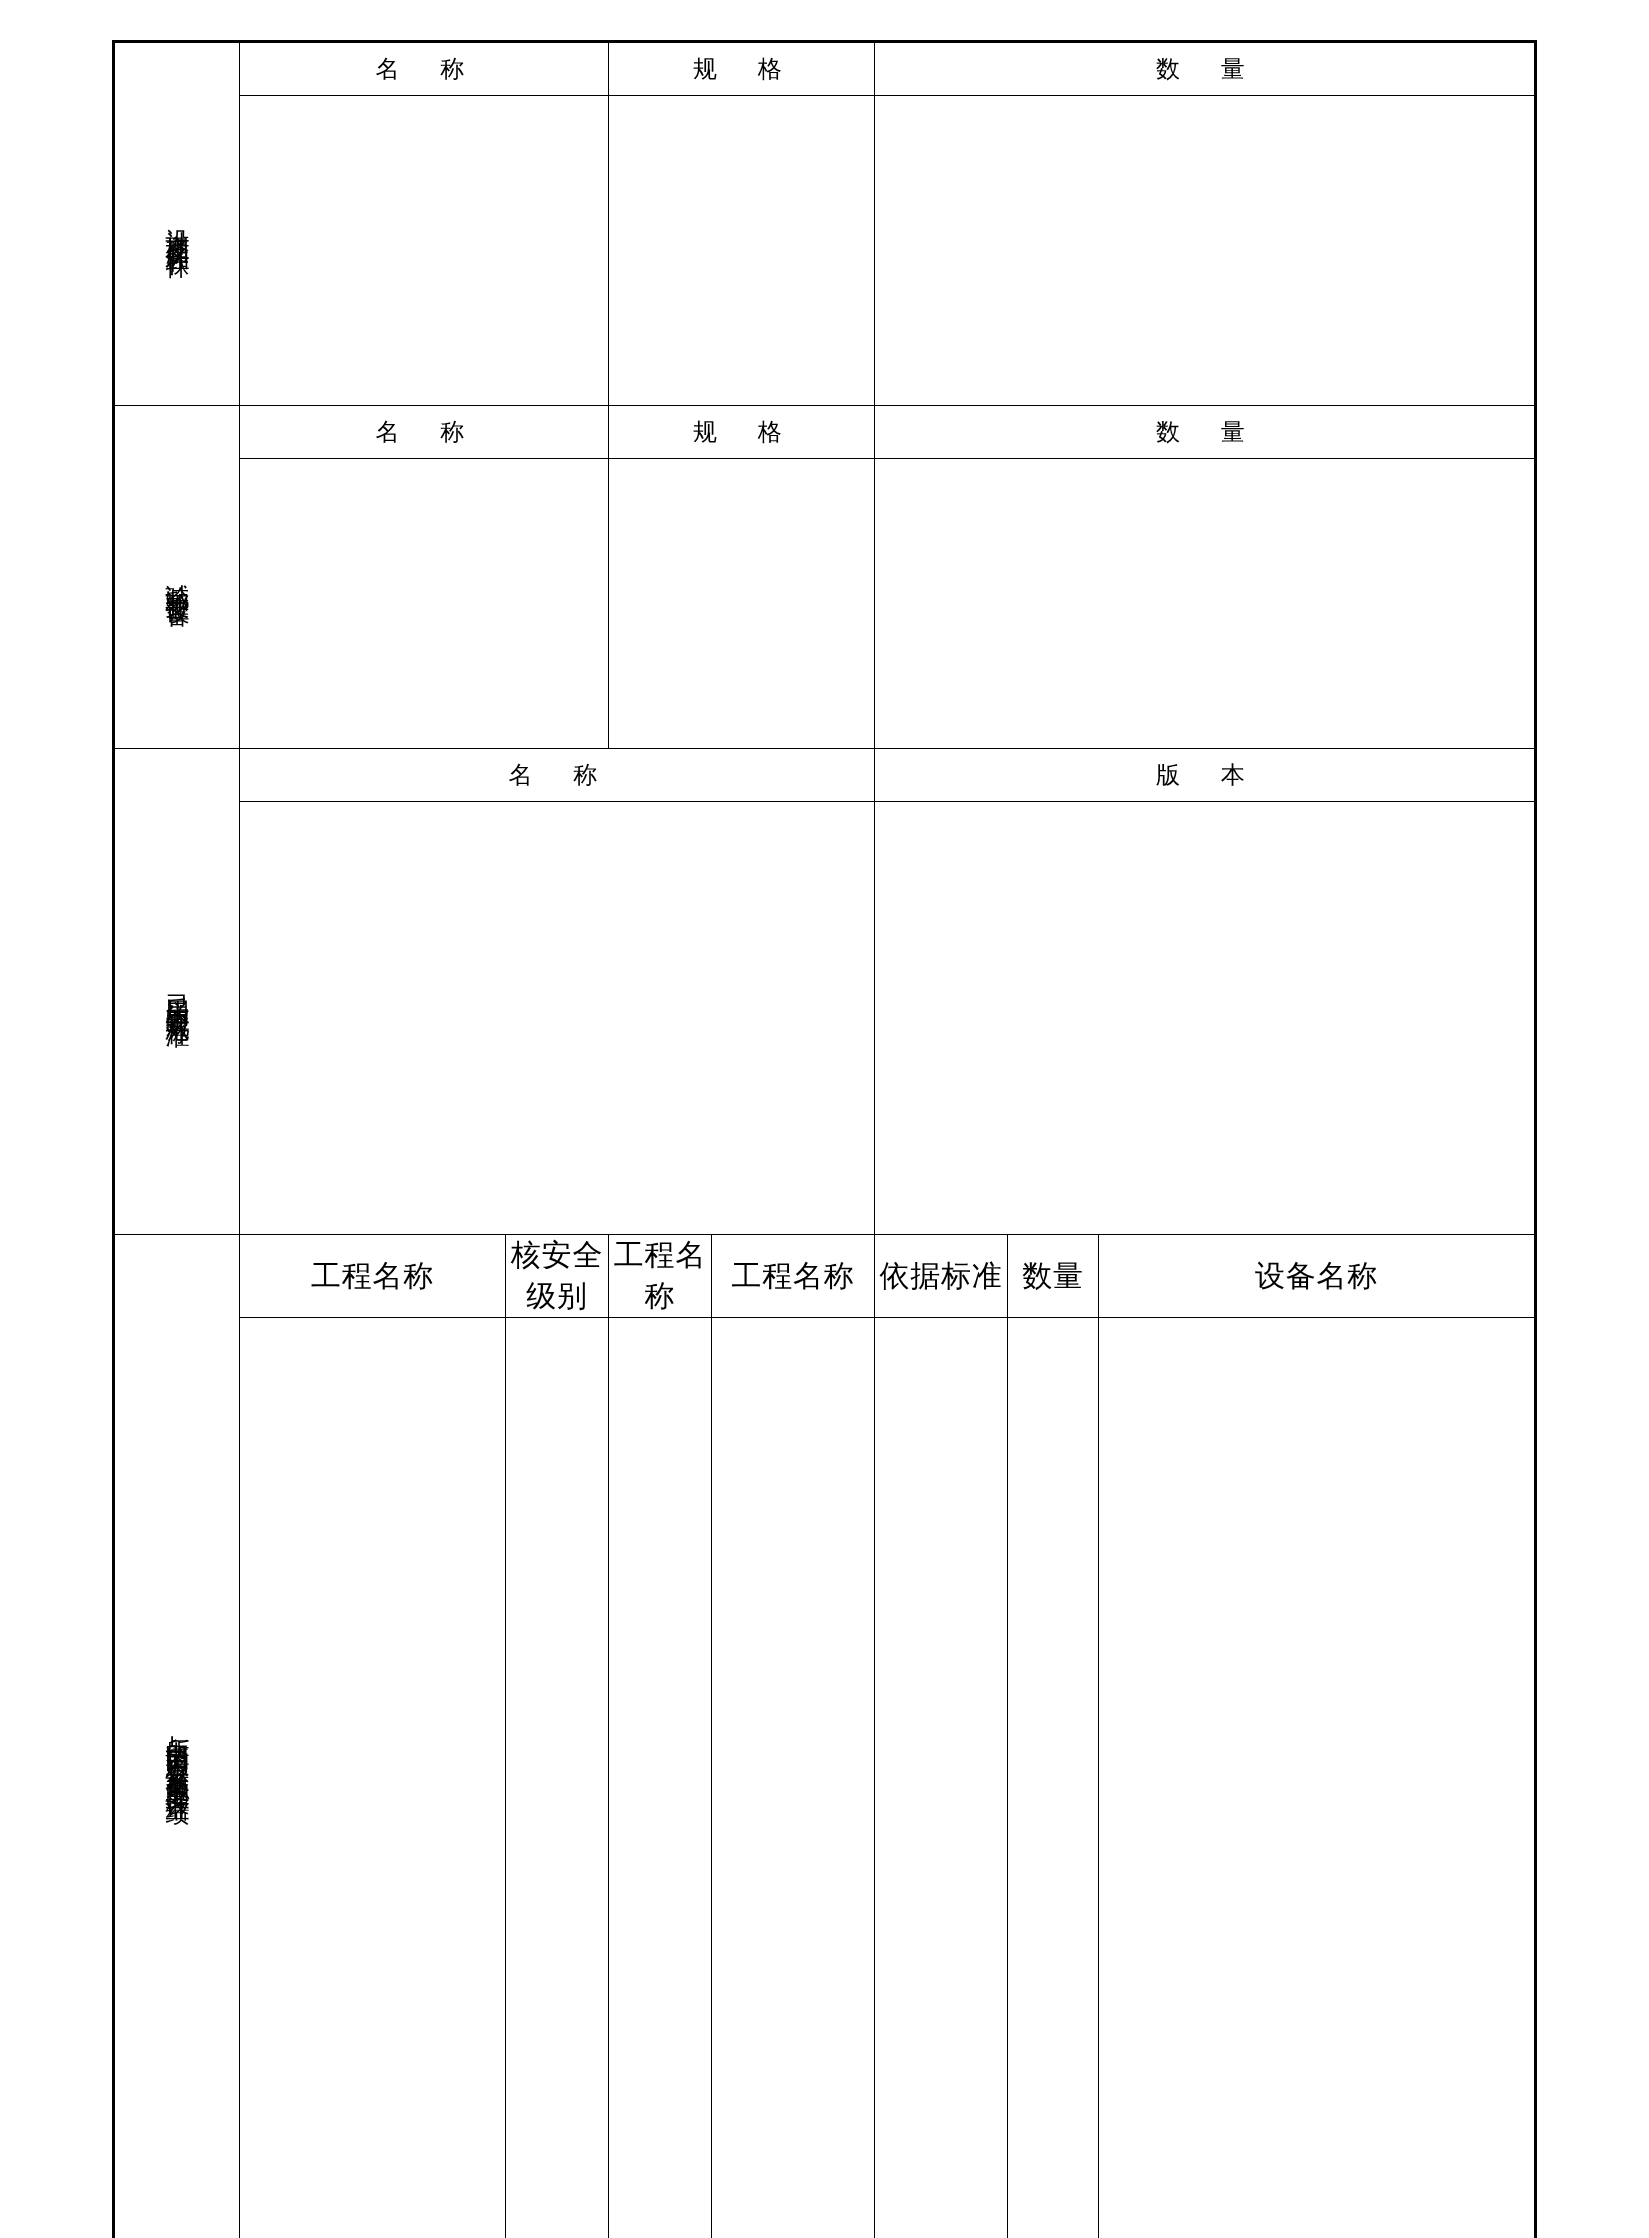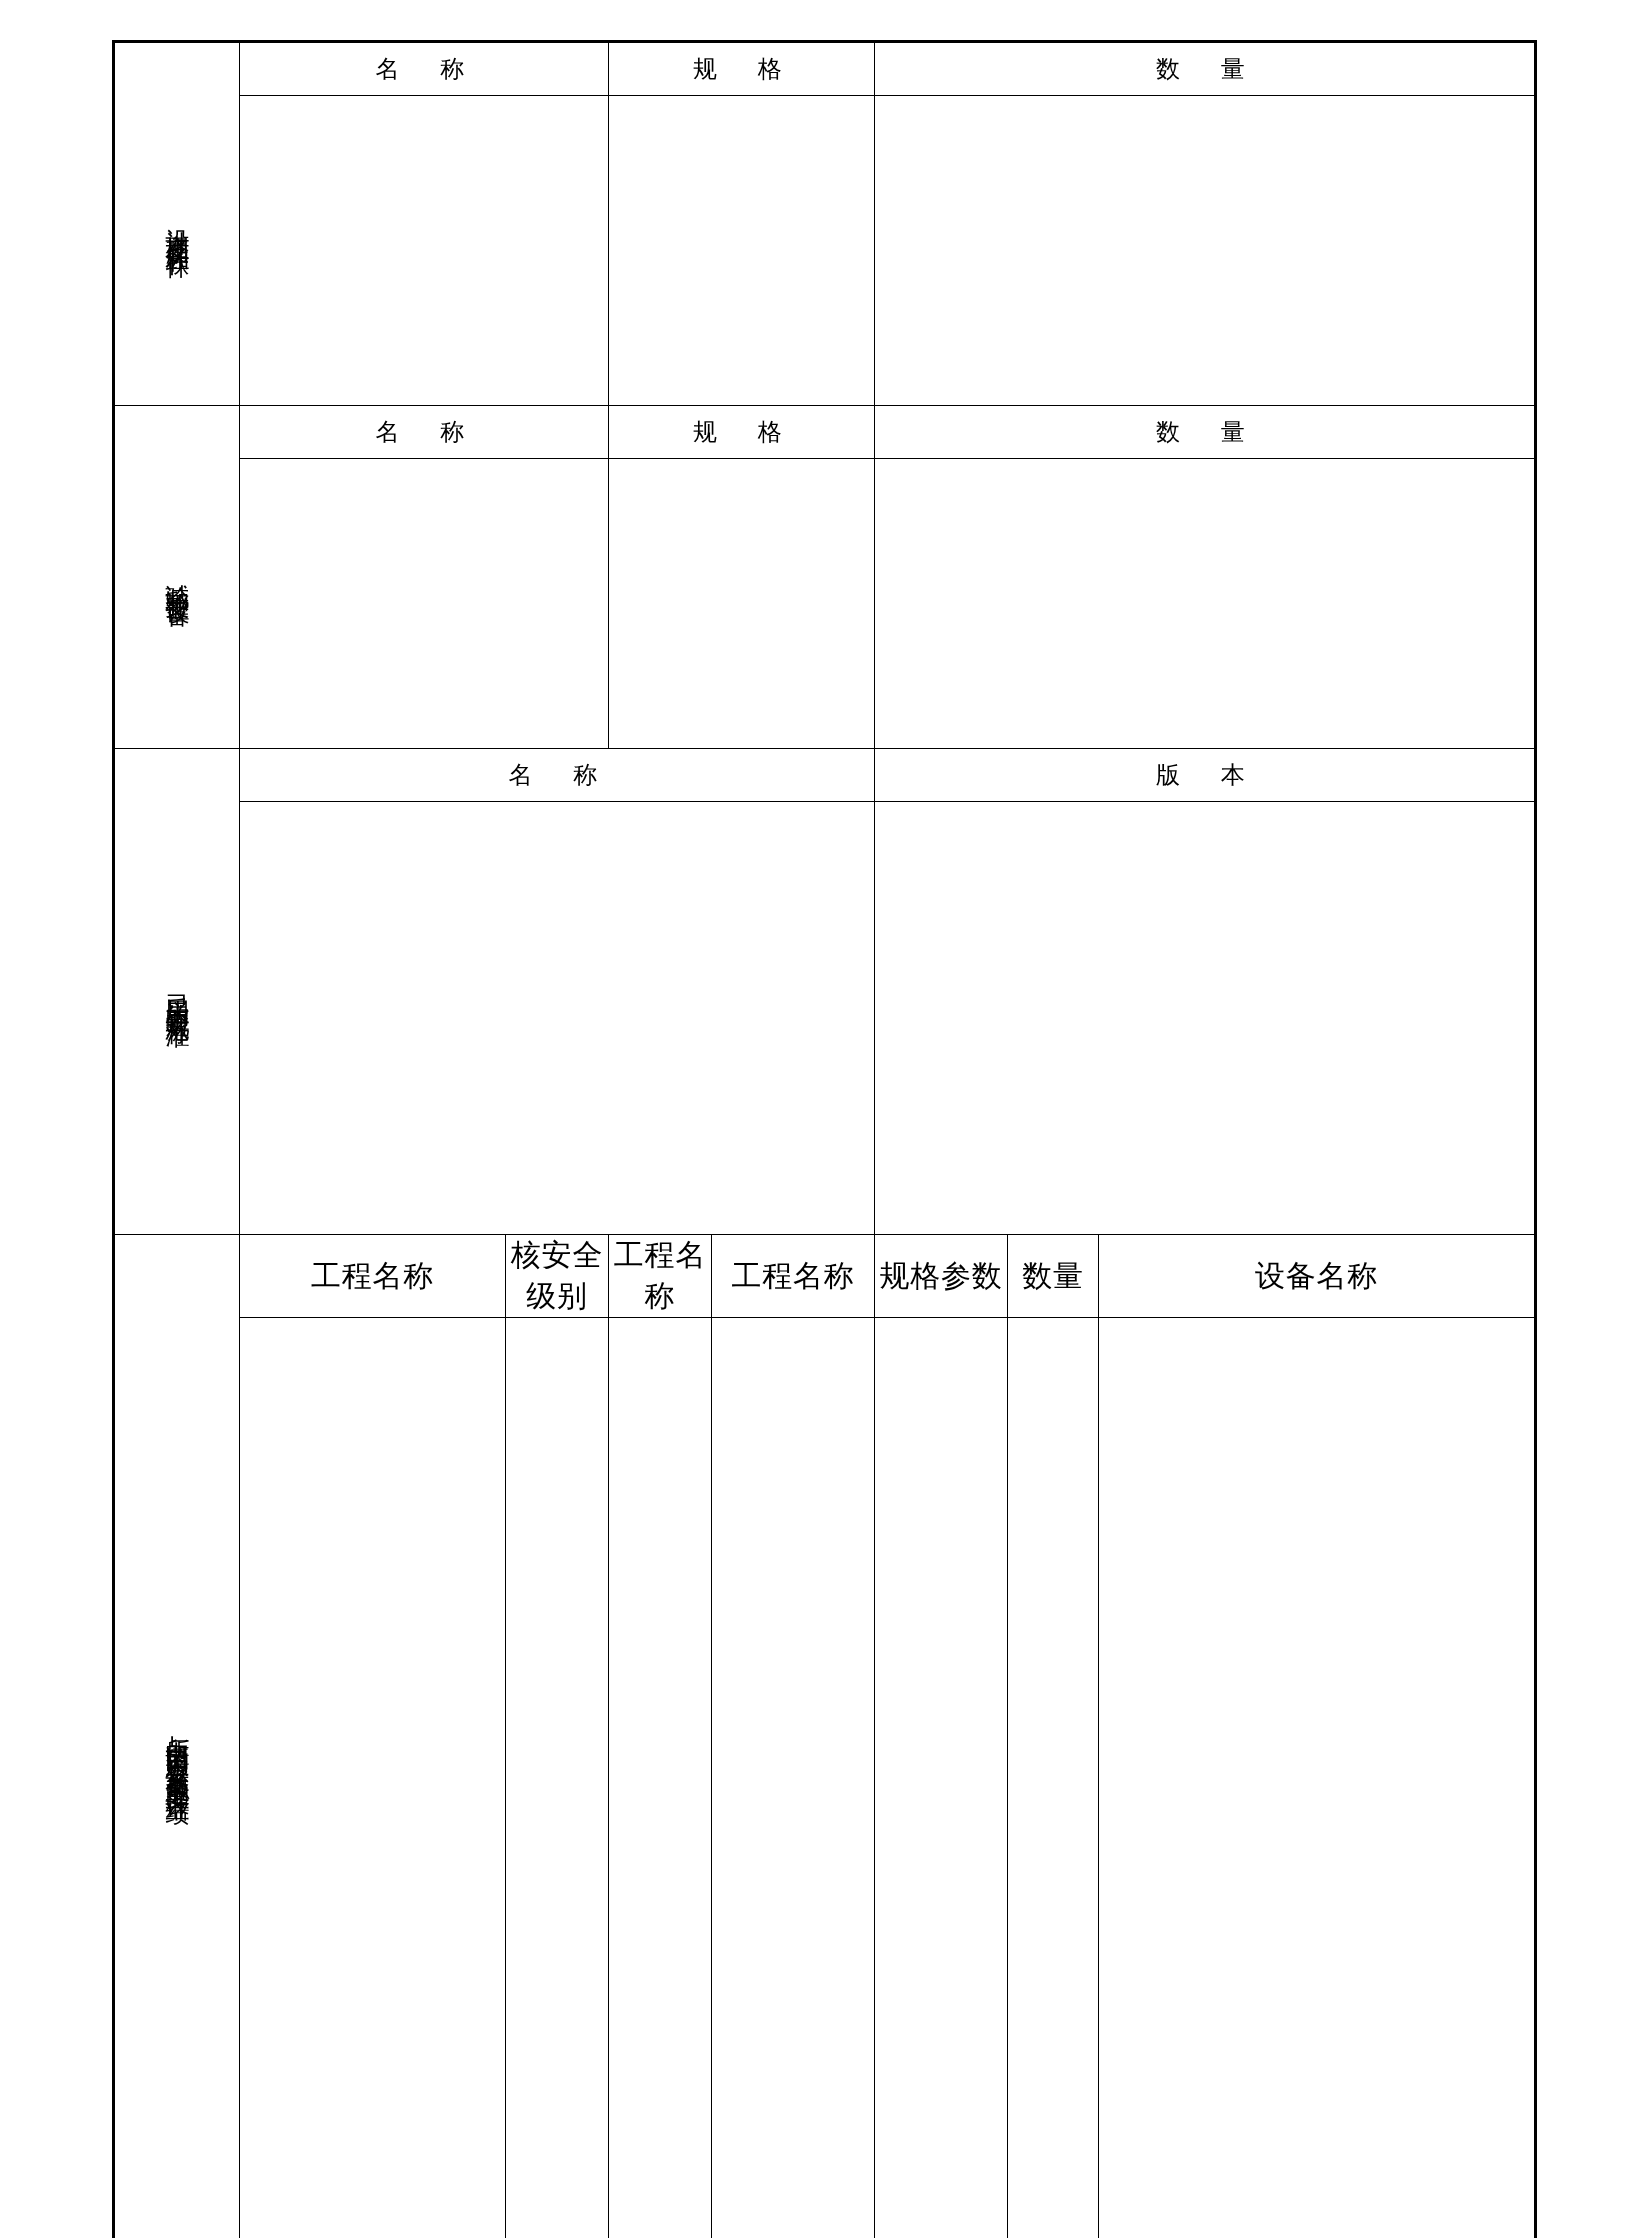--- a/index.html
+++ b/index.html
@@ -140,21 +140,21 @@
       </tr>
 
       <tr>
         <td class="vert-label" rowspan="2">
           <div class="vert-inner two-col">与所申请的民用核安全设备类似的主要设计业绩</div>
         </td>
         <td class="hdr-narrow">工程名称</td>
         <td class="hdr-narrow">核安全级别</td>
         <td class="hdr-narrow">工程名称</td>
         <td class="hdr-narrow">工程名称</td>
-        <td class="hdr-narrow">规格参数</td>
+        <td class="hdr-narrow">依据标准</td>
         <td class="hdr-narrow">数量</td>
         <td class="hdr-narrow">设备名称</td>
       </tr>
       <tr>
         <td class="fill-cell h-perf"></td>
         <td class="fill-cell h-perf"></td>
         <td class="fill-cell h-perf"></td>
         <td class="fill-cell h-perf"></td>
         <td class="fill-cell h-perf"></td>
         <td class="fill-cell h-perf"></td>

